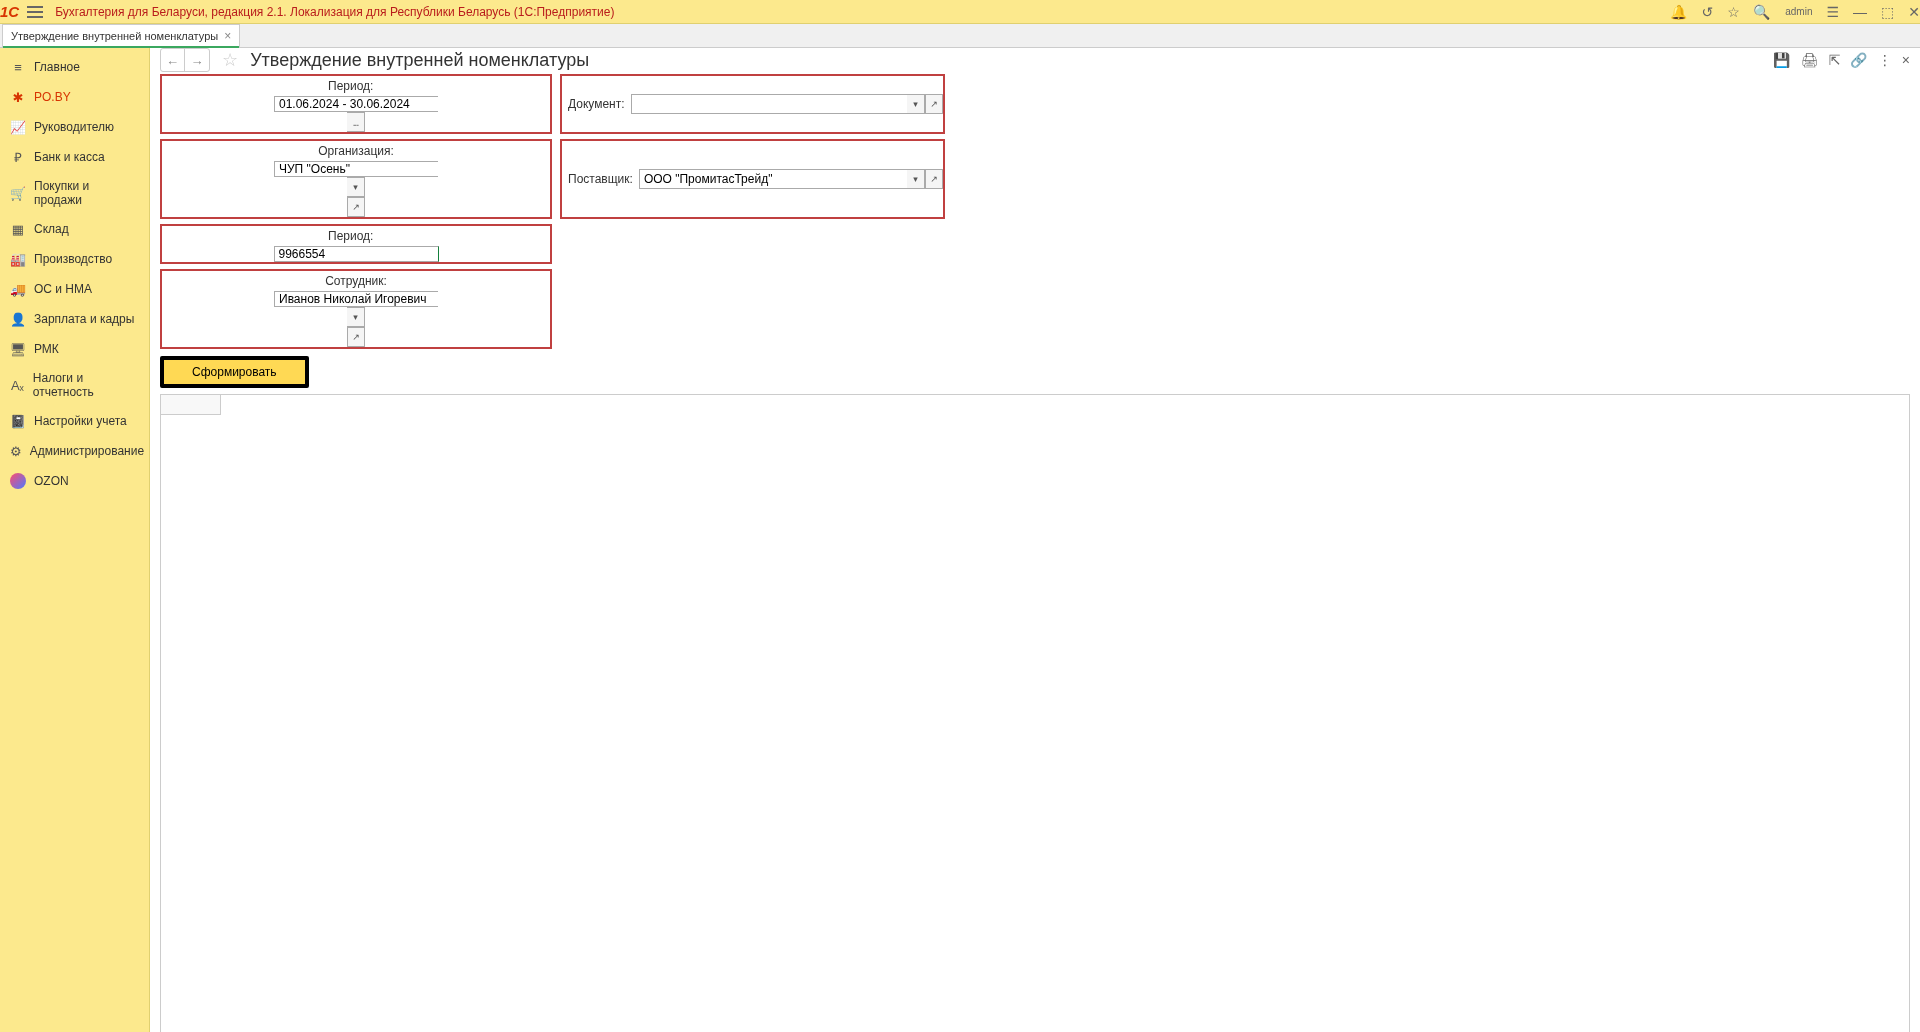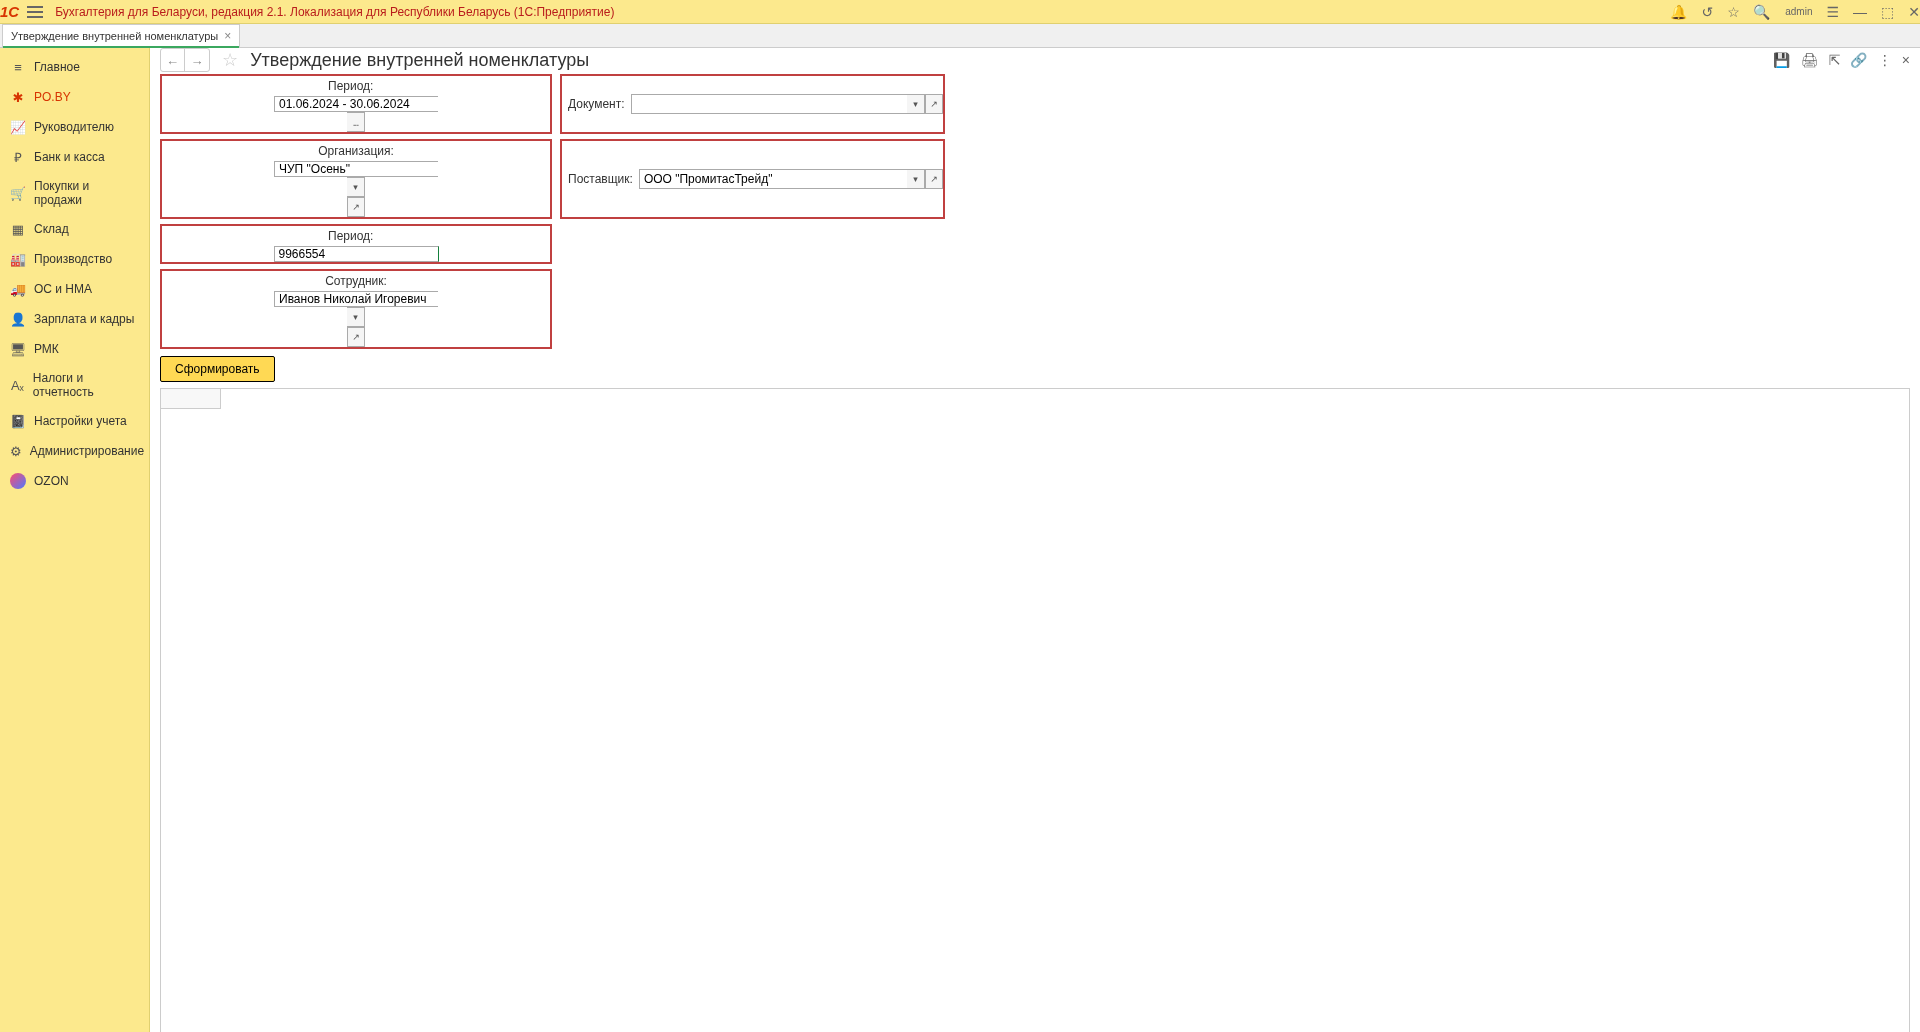--- a/index.html
+++ b/index.html
@@ -46,21 +46,21 @@
 .form-group.short { width: 392px; flex-direction: column; }
 .form-group.wide { width: 385px; }
 .form-label { padding: 3px 6px; min-width: 68px; font-size: 12px; color: #333; }
 .form-label.w2 { min-width: 62px; }
 .form-input { flex: 1; height: 20px; border: 1px solid #aaa; border-right: none; padding: 0 4px; font-size: 12px; background: #fff; outline: none; }
 .form-input.noborder-trail { border-right: 1px solid #15803d; }
 .input-btn { width: 18px; height: 20px; border: 1px solid #aaa; border-left: none; background: #f5f5f5; display: flex; align-items: center; justify-content: center; cursor: pointer; font-size: 9px; color: #555; }
 .input-btn.sep { border-left: 1px solid #aaa; }
 .dots-btn { font-size: 10px; letter-spacing: -1px; }
 
-.generate-btn { background: #ffd954; border: 1px solid #000000; padding: 5px 14px; font-size: 12px; cursor: pointer; border-radius: 2px; margin: 2px 16px 6px 0; }
+.generate-btn { background: #ffd954; border: 4px solid #000000; padding: 5px 28px; font-size: 12px; cursor: pointer; border-radius: 2px; margin: 2px 16px 6px 0; }
 
 .report-area { border: 1px solid #ccc; height: calc(100vh - 280px); background: #fff; }
 .report-tab { width: 60px; height: 20px; border-right: 1px solid #ccc; border-bottom: 1px solid #ccc; background: #f8f8f8; }
 </style>
 </head>
 <body>
 
 <div class="titlebar">
   <span class="logo-1c">1C</span>
   <div class="menu-icon">

